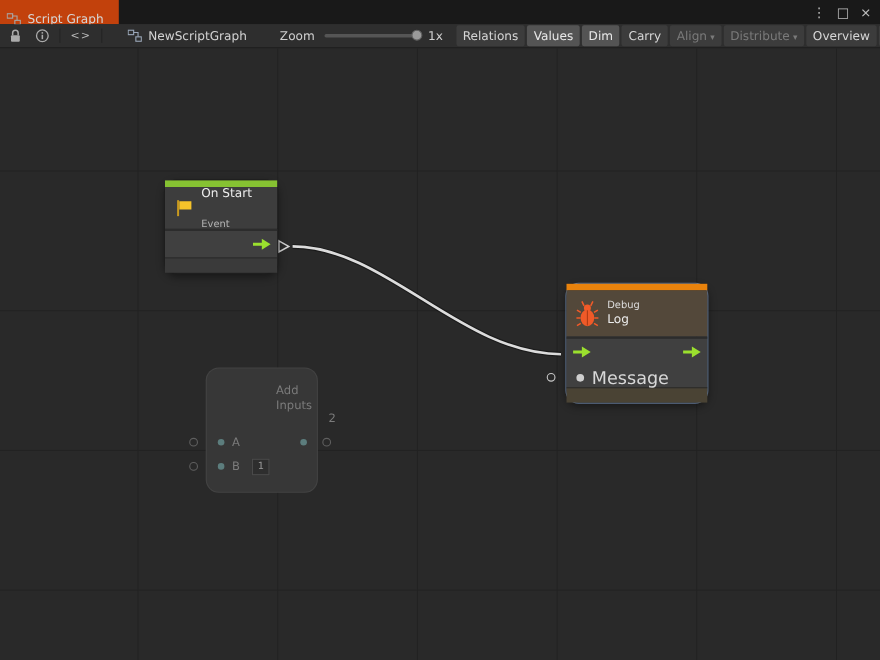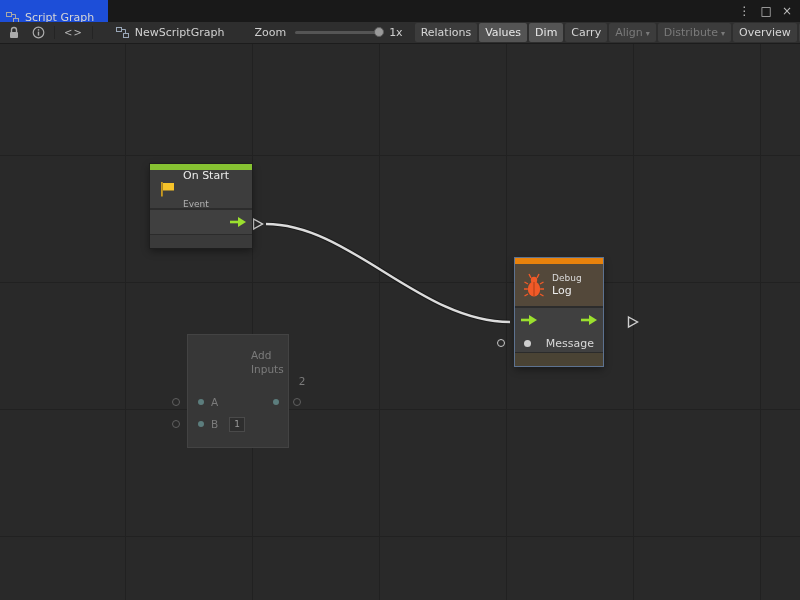--- a/index.html
+++ b/index.html
@@ -1,21 +1,21 @@
 <!DOCTYPE html>
 <html><head>
 <meta charset="utf-8">
 <style>
   * { margin:0; padding:0; box-sizing:border-box; }
   html,body { width:800px; height:600px; overflow:hidden; }
   body { font-family:"DejaVu Sans","Liberation Sans",sans-serif; background:#2a2a2a; position:relative; color:#d8d8d8; }
 
   
   .titlebar { position:absolute; top:0; left:0; width:800px; height:22px; background:#191919; display:flex; align-items:stretch; }
-  .tab { display:flex; align-items:center; gap:6px; background:#1d4ed8; padding:12px 14px 0 6px; font-size:11px; color:#d6d6d6; }
+  .tab { display:flex; align-items:center; gap:6px; background:#c2410c; padding:12px 14px 0 6px; font-size:11px; color:#d6d6d6; }
   .titlebar-controls { margin-left:auto; display:flex; align-items:center; gap:10px; padding-right:8px; color:#bdbdbd; font-size:12px; }
   .tb-ctl { cursor:default; line-height:1; }
 
   
   .toolbar { position:absolute; top:22px; left:0; width:800px; height:22px; background:#2e2e2e; border-bottom:1px solid #1c1c1c; display:flex; align-items:center; font-size:11px; color:#cfcfcf; padding-left:5px; overflow:hidden; white-space:nowrap; }
   .ticon { flex:none; display:inline-flex; align-items:center; }
   .sep { width:1px; height:13px; background:#242424; margin:0 9px; flex:none; }
   .code-icon { font-size:10px; color:#b8b8b8; letter-spacing:1px; }
   .graph-name { margin-left:6px; color:#d2d2d2; }
   .zoom-label { margin-left:30px; }
@@ -30,40 +30,40 @@
 
   
   .canvas { position:absolute; top:44px; left:0; width:800px; height:556px; background-color:#292929;
     background-image:
       linear-gradient(to right, #212121 1px, transparent 1px),
       linear-gradient(to bottom, #212121 1px, transparent 1px);
     background-size:127px 127px; background-position:-2px -16px; }
   .wires { position:absolute; top:0; left:0; width:800px; height:556px; pointer-events:none; }
 
   
-  .node { position:absolute; box-shadow:0 0 0 1px #1e1e1e, 0 3px 8px rgba(0,0,0,.45); }
+  .node { position:absolute; box-shadow:0 0 0 1px #1e1e1e, 0 3px 8px rgba(0,0,0,.45);border-radius:11px; }
   .colorbar { height:6px; }
   .nheader { display:flex; align-items:center; gap:7px; padding:0 8px; background:#3d3d3d; }
   .ntitle { font-size:11px; color:#ececec; line-height:1.2; }
   .nsub { font-size:9px; color:#b2b2b2; margin-top:16px; }
   .ncat { font-size:9px; color:#dcdcdc; line-height:1.2; }
   .nbody { background:#404040; border-top:2px solid #2c2c2c; }
   .nfooter { height:14px; background:#3a3a3a; border-top:1px solid #2b2b2b; }
 
   .on-start { left:150px; top:120px; width:102px; }
   .on-start .colorbar { background:#86c232; }
   .on-start .nheader { height:38px; }
   .on-start .nbody { height:26px; display:flex; align-items:center; justify-content:flex-end; padding:0 5px; }
 
-  .debug { left:515px; top:214px; width:88px; box-shadow:0 0 0 1px #5d7290, 0 3px 8px rgba(0,0,0,.45); }
+  .debug { left:515px; top:214px; width:128px; box-shadow:0 0 0 1px #5d7290, 0 3px 8px rgba(0,0,0,.45); }
   .debug .colorbar { background:#e8820c; }
   .debug .nheader { height:42px; background:#53483a; }
   .debug .nbody { height:46px; }
   .flow-row { height:24px; display:flex; align-items:center; justify-content:space-between; padding:0 5px; }
-  .msg-row { height:22px; display:flex; align-items:center; gap:7px; padding:0 9px; font-size:11px; color:#d8d8d8;justify-content:space-between; }
+  .msg-row { height:22px; display:flex; align-items:center; gap:7px; padding:0 9px; font-size:16px; color:#d8d8d8; }
   .port-dot { width:7px; height:7px; border-radius:50%; background:#cfcfcf; flex:none; }
   .debug .nfooter { background:#4a4334; }
 
   
   .ghost { left:188px; top:291px; width:100px; height:112px; background:#373737; box-shadow:0 0 0 1px #434343; color:#7b7b7b; }
   .ghost-top { height:56px; display:flex; align-items:center; gap:9px; padding:0 9px;margin-left:45px; }
   .ghost-words { display:flex; flex-direction:column; font-size:10.5px; line-height:1.3; }
   .ghost-count { align-self:flex-end; margin-bottom:4px; margin-left:6px; font-size:10.5px; }
   .ghost-row { height:22px; display:flex; align-items:center; gap:7px; padding:0 10px; font-size:10.5px; position:relative; }
   .gdot { width:6px; height:6px; border-radius:50%; background:#5c7d7d; flex:none; }

